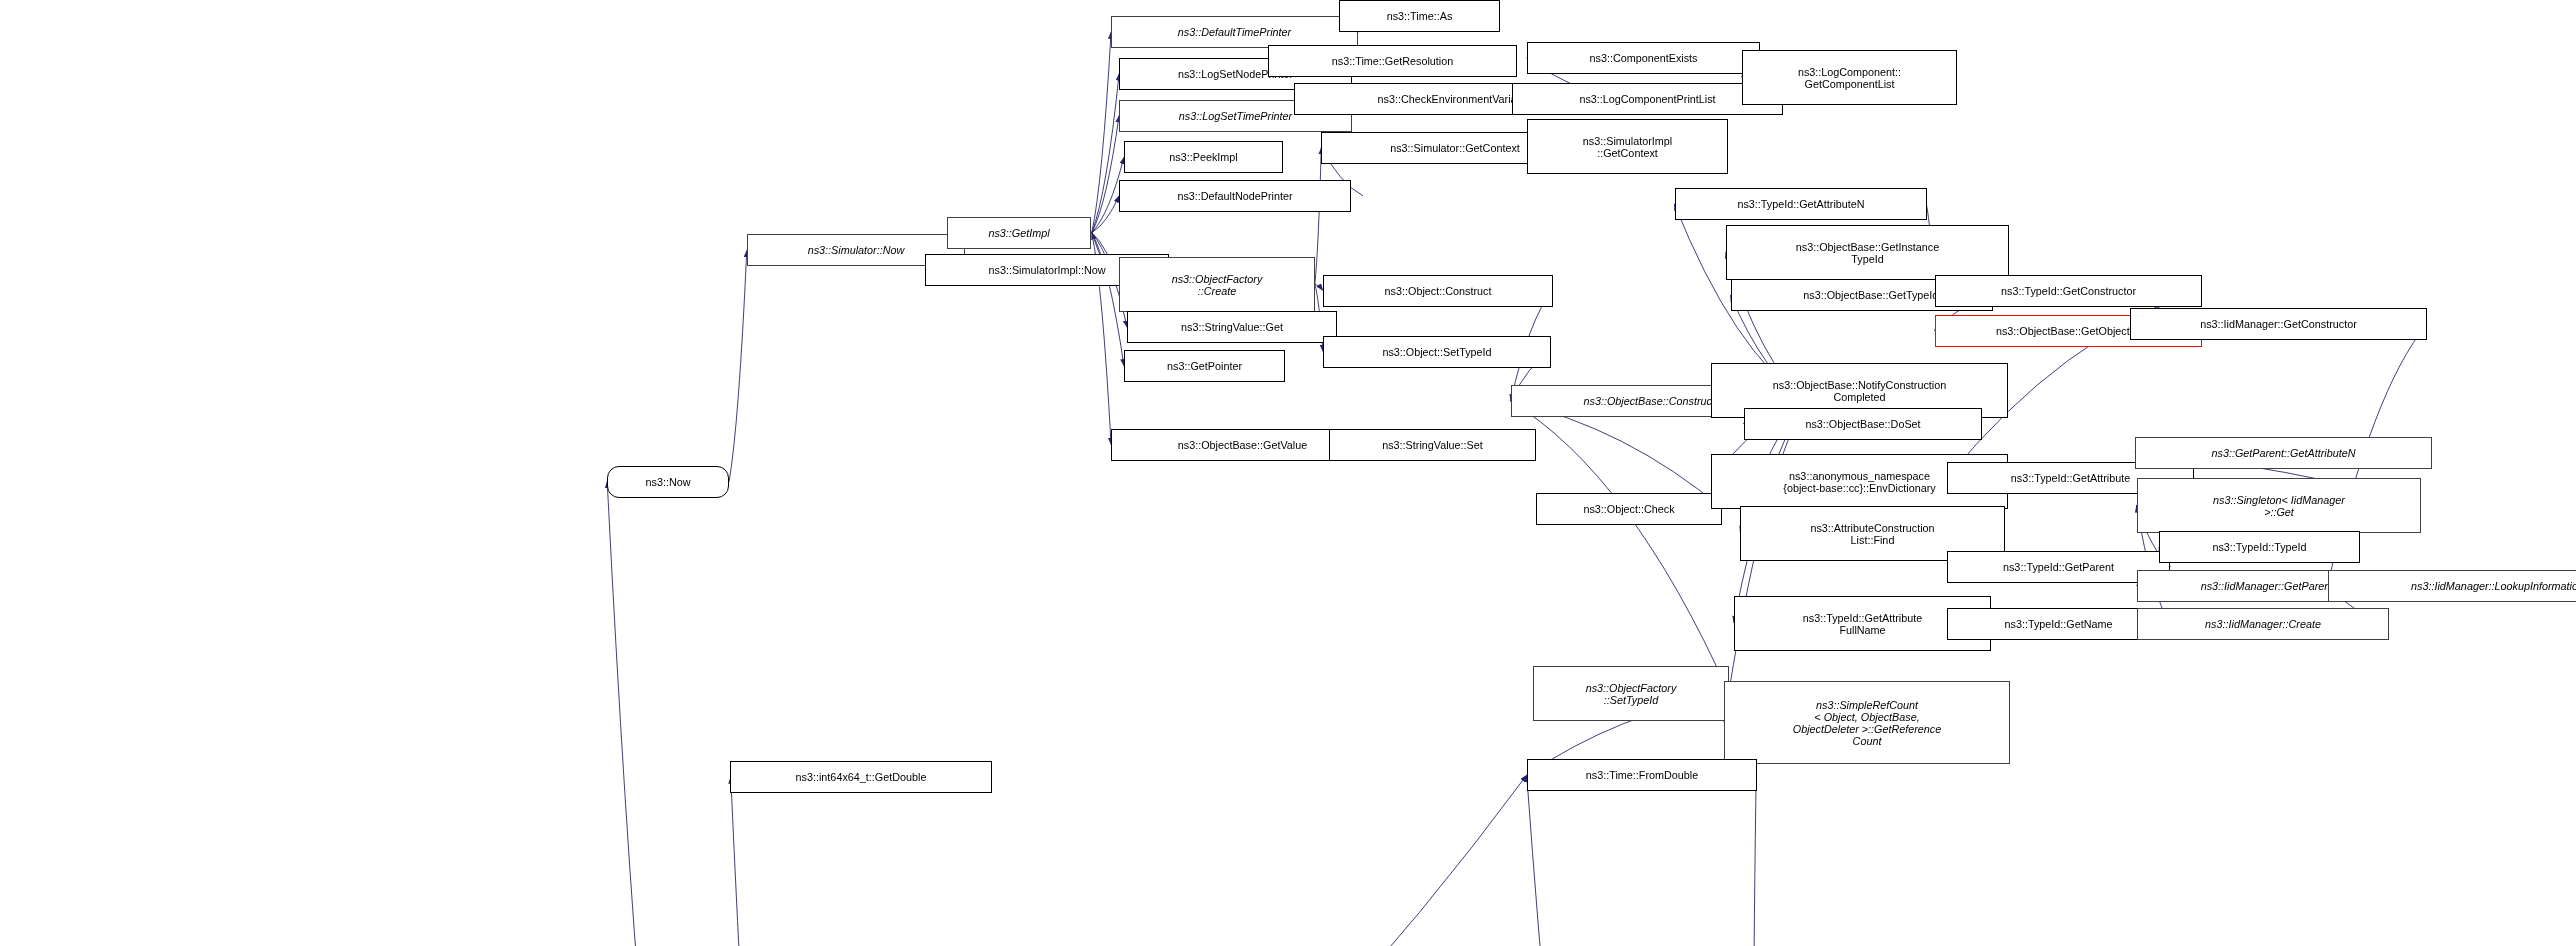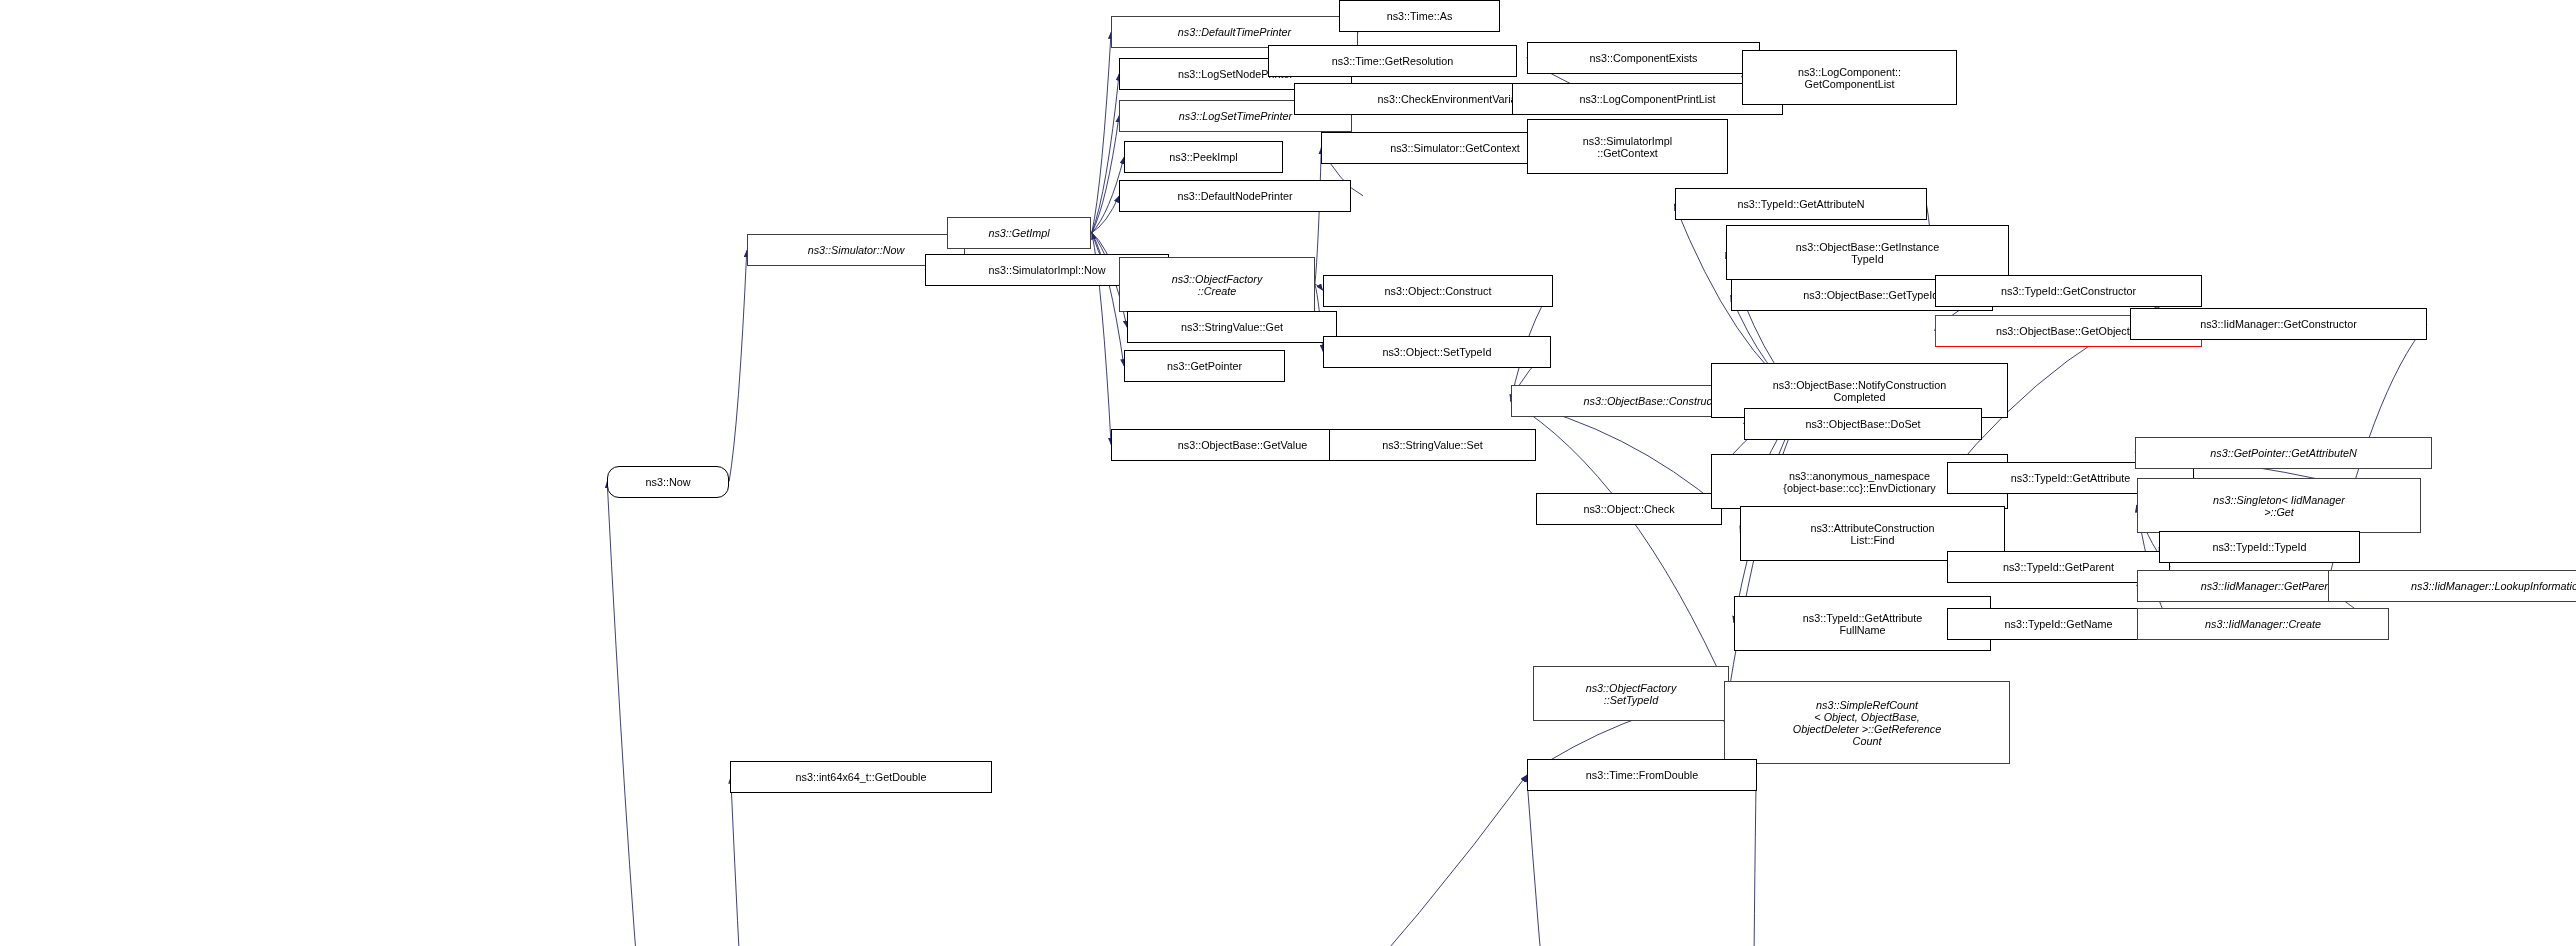--- a/index.html
+++ b/index.html
@@ -163,21 +163,21 @@
       <div class="node thick" style="left: 1724px; top: 681px; width: 286px; height: 83px;">ns3::SimpleRefCount
 &lt; Object, ObjectBase,
 ObjectDeleter &gt;::GetReference
 Count</div>
       <div class="node " style="left: 1935px; top: 275px; width: 267px; height: 32px;">ns3::TypeId::GetConstructor</div>
       <div class="node err" style="left: 1935px; top: 315px; width: 267px; height: 32px;">ns3::ObjectBase::GetObjectIid</div>
       <div class="node " style="left: 1947px; top: 462px; width: 247px; height: 32px;">ns3::TypeId::GetAttribute</div>
       <div class="node " style="left: 1947px; top: 551px; width: 223px; height: 32px;">ns3::TypeId::GetParent</div>
       <div class="node " style="left: 1947px; top: 608px; width: 223px; height: 32px;">ns3::TypeId::GetName</div>
       <div class="node " style="left: 2130px; top: 308px; width: 297px; height: 32px;">ns3::IidManager::GetConstructor</div>
-      <div class="node thick" style="left: 2135px; top: 437px; width: 297px; height: 32px;">ns3::GetPointer::GetAttributeN</div>
+      <div class="node thick" style="left: 2135px; top: 437px; width: 297px; height: 32px;">ns3::GetParent::GetAttributeN</div>
       <div class="node thick" style="left: 2137px; top: 478px; width: 284px; height: 55px;">ns3::Singleton&lt; IidManager
 &gt;::Get</div>
       <div class="node " style="left: 2159px; top: 531px; width: 201px; height: 32px;">ns3::TypeId::TypeId</div>
       <div class="node thick" style="left: 2137px; top: 570px; width: 260px; height: 32px;">ns3::IidManager::GetParent</div>
       <div class="node thick" style="left: 2137px; top: 608px; width: 252px; height: 32px;">ns3::IidManager::Create</div>
       <div class="node thick" style="left: 2328px; top: 570px; width: 339px; height: 32px;">ns3::IidManager::LookupInformation</div>
       <div class="node " style="left: 1527px; top: 759px; width: 230px; height: 32px;">ns3::Time::FromDouble</div>
     </div>
 </div>
 

